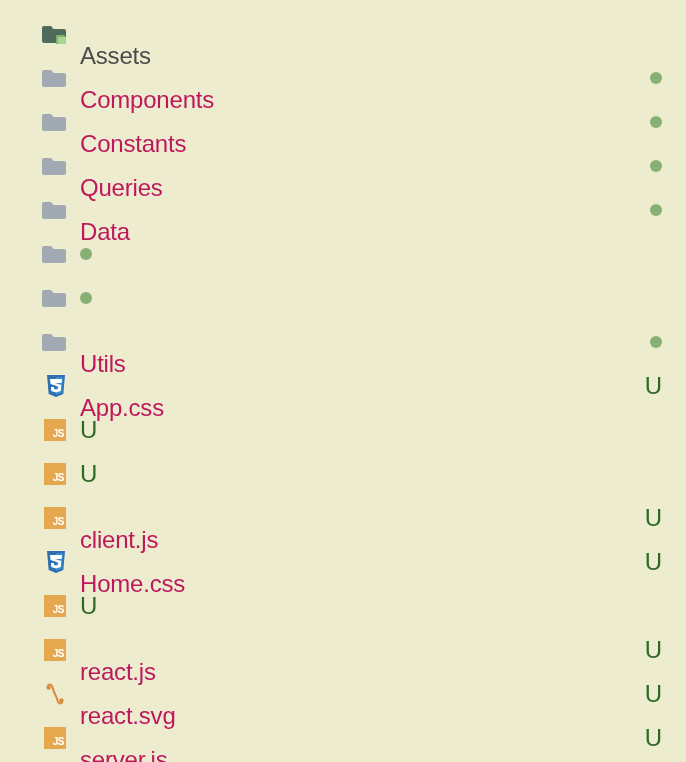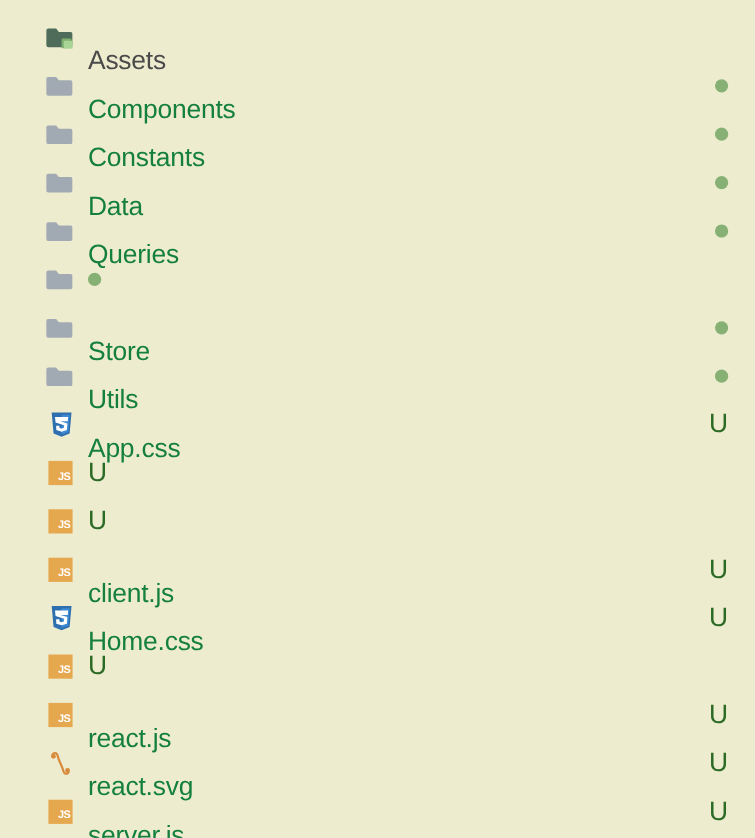--- a/index.html
+++ b/index.html
@@ -28,21 +28,21 @@
       margin-right: 14px;
       flex-shrink: 0;
     }
     .label {
       font-size: 24px;
       flex: 1;
       letter-spacing: -0.2px;
       margin-top: 44px;
     }
     .label-normal { color: #4a4a4a; }
-    .label-green  { color: #15803d; }
+    .label-green  { color: #be185d; }
     .status-dot {
       width: 12px;
       height: 12px;
       border-radius: 50%;
       background: #87b074;
       flex-shrink: 0;
     }
     .status-u {
       color: #2c6b25;
       font-size: 24px;
@@ -108,47 +108,46 @@
       </div>
       <span class="label label-green">Constants</span>
       <span class="status-dot"></span>
     </div>
     <div class="row">
       <div class="icon-wrap">
         <svg viewBox="0 0 24 20" class="folder-svg">
           <path d="M2 2 h7 l2.5 3 H22 a2 2 0 0 1 2 2 V17 a2 2 0 0 1 -2 2 H2 a2 2 0 0 1 -2 -2 V4 a2 2 0 0 1 2 -2 z" fill="#a1aab3"></path>
         </svg>
       </div>
+      <span class="label label-green">Queries</span>
+      <span class="status-dot"></span>
+    </div>
+    <div class="row">
+      <div class="icon-wrap">
+        <svg viewBox="0 0 24 20" class="folder-svg">
+          <path d="M2 2 h7 l2.5 3 H22 a2 2 0 0 1 2 2 V17 a2 2 0 0 1 -2 2 H2 a2 2 0 0 1 -2 -2 V4 a2 2 0 0 1 2 -2 z" fill="#a1aab3"></path>
+        </svg>
+      </div>
       <span class="label label-green">Data</span>
       <span class="status-dot"></span>
     </div>
     <div class="row">
       <div class="icon-wrap">
         <svg viewBox="0 0 24 20" class="folder-svg">
           <path d="M2 2 h7 l2.5 3 H22 a2 2 0 0 1 2 2 V17 a2 2 0 0 1 -2 2 H2 a2 2 0 0 1 -2 -2 V4 a2 2 0 0 1 2 -2 z" fill="#a1aab3"></path>
         </svg>
       </div>
-      <span class="label label-green">Queries</span>
-      <span class="status-dot"></span>
-    </div>
-    <div class="row">
-      <div class="icon-wrap">
-        <svg viewBox="0 0 24 20" class="folder-svg">
-          <path d="M2 2 h7 l2.5 3 H22 a2 2 0 0 1 2 2 V17 a2 2 0 0 1 -2 2 H2 a2 2 0 0 1 -2 -2 V4 a2 2 0 0 1 2 -2 z" fill="#a1aab3"></path>
-        </svg>
-      </div>
-      <span class="status-dot"></span>
-    </div>
-    <div class="row">
-      <div class="icon-wrap">
-        <svg viewBox="0 0 24 20" class="folder-svg">
-          <path d="M2 2 h7 l2.5 3 H22 a2 2 0 0 1 2 2 V17 a2 2 0 0 1 -2 2 H2 a2 2 0 0 1 -2 -2 V4 a2 2 0 0 1 2 -2 z" fill="#a1aab3"></path>
-        </svg>
-      </div>
-      <span class="label label-green">Store</span>
+      <span class="status-dot"></span>
+    </div>
+    <div class="row">
+      <div class="icon-wrap">
+        <svg viewBox="0 0 24 20" class="folder-svg">
+          <path d="M2 2 h7 l2.5 3 H22 a2 2 0 0 1 2 2 V17 a2 2 0 0 1 -2 2 H2 a2 2 0 0 1 -2 -2 V4 a2 2 0 0 1 2 -2 z" fill="#a1aab3"></path>
+        </svg>
+      </div>
       <span class="status-dot"></span>
     </div>
     <div class="row">
       <div class="icon-wrap">
         <svg viewBox="0 0 24 20" class="folder-svg">
           <path d="M2 2 h7 l2.5 3 H22 a2 2 0 0 1 2 2 V17 a2 2 0 0 1 -2 2 H2 a2 2 0 0 1 -2 -2 V4 a2 2 0 0 1 2 -2 z" fill="#a1aab3"></path>
         </svg>
       </div>
       <span class="label label-green">Utils</span>
       <span class="status-dot"></span>

